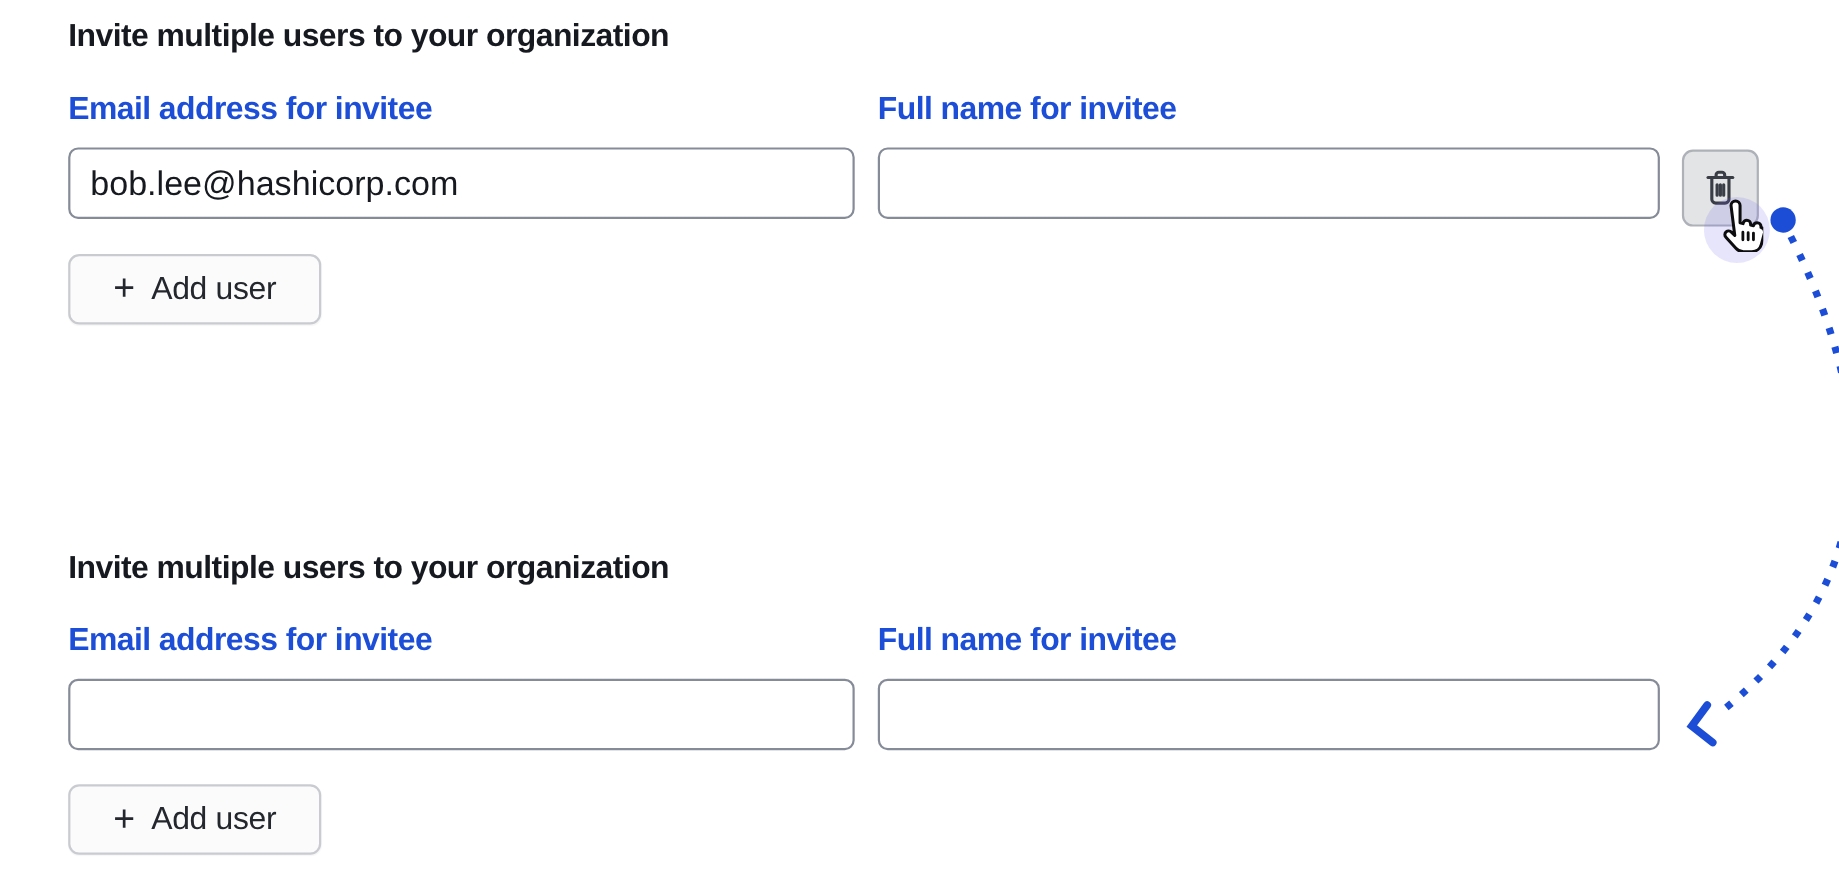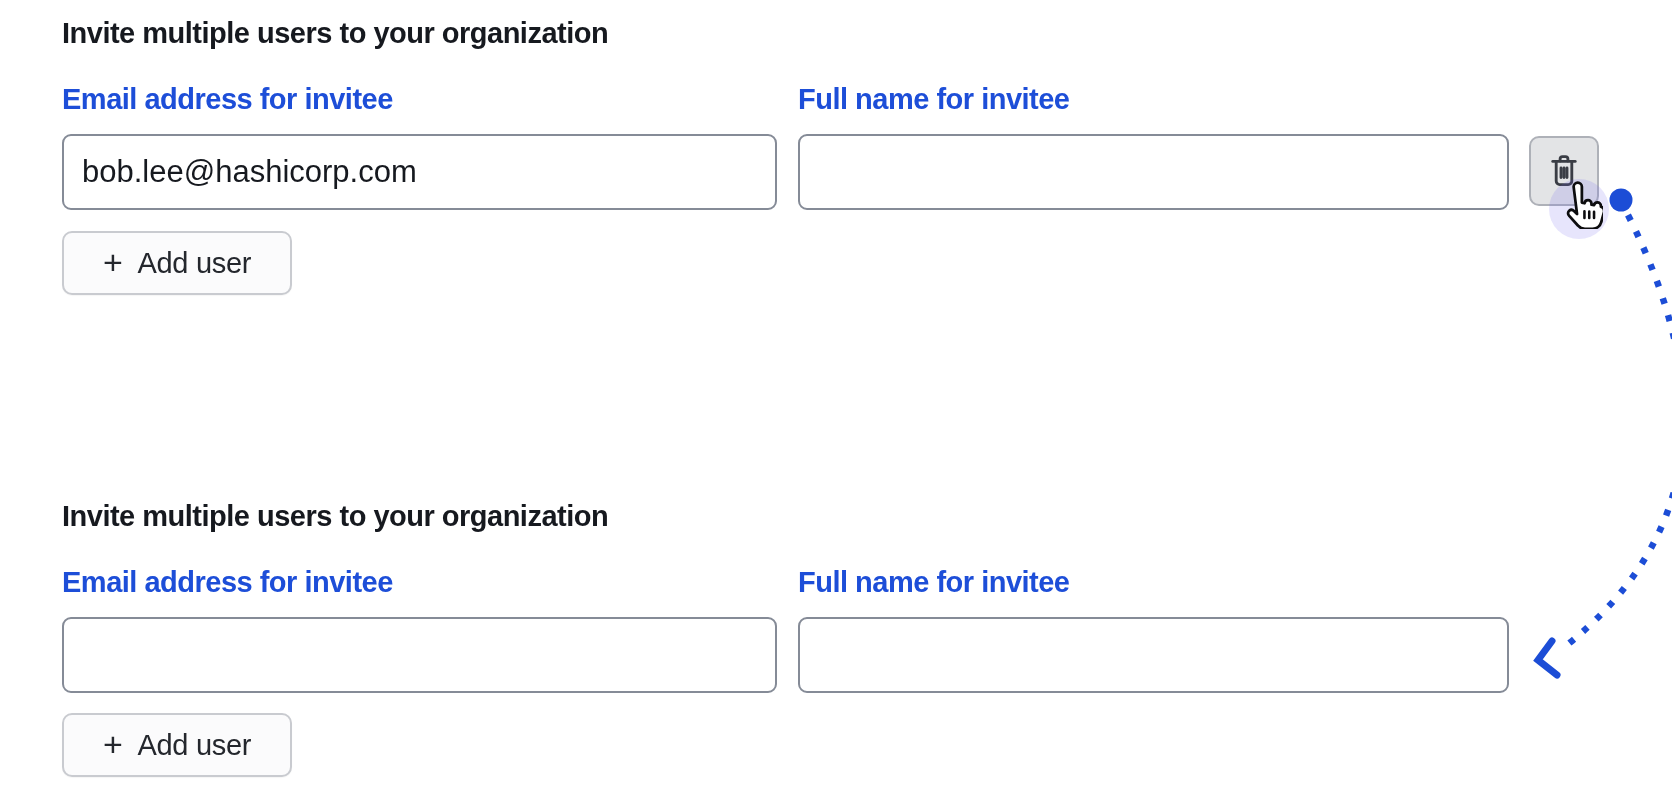--- a/index.html
+++ b/index.html
@@ -15,21 +15,21 @@
     position: absolute; left: 16px;
     font-size: 29px; font-weight: 700; color: #16191f;
     letter-spacing: -0.5px; line-height: 34px; white-space: nowrap;
   }
   .field-label {
     position: absolute;
     font-size: 29px; font-weight: 700; color: #1d4ed8;
     letter-spacing: -0.5px; line-height: 34px; white-space: nowrap;
   }
   .text-input {
-    position: absolute; height: 76px; box-sizing: border-box;
+    position: absolute; height: 65px; box-sizing: border-box;
     background: #ffffff;
     border: 2px solid #858b97; border-radius: 9px;
     font-family: "Liberation Sans", sans-serif;
     font-size: 31px; color: #16191f; padding: 0 18px;
     outline: none;
   }
   .icon-btn {
     position: absolute; left: 1483px; top: 136px;
     width: 70px; height: 70px; box-sizing: border-box;
     background: #e3e4e6; border: 2px solid #aeb1b8; border-radius: 10px;

